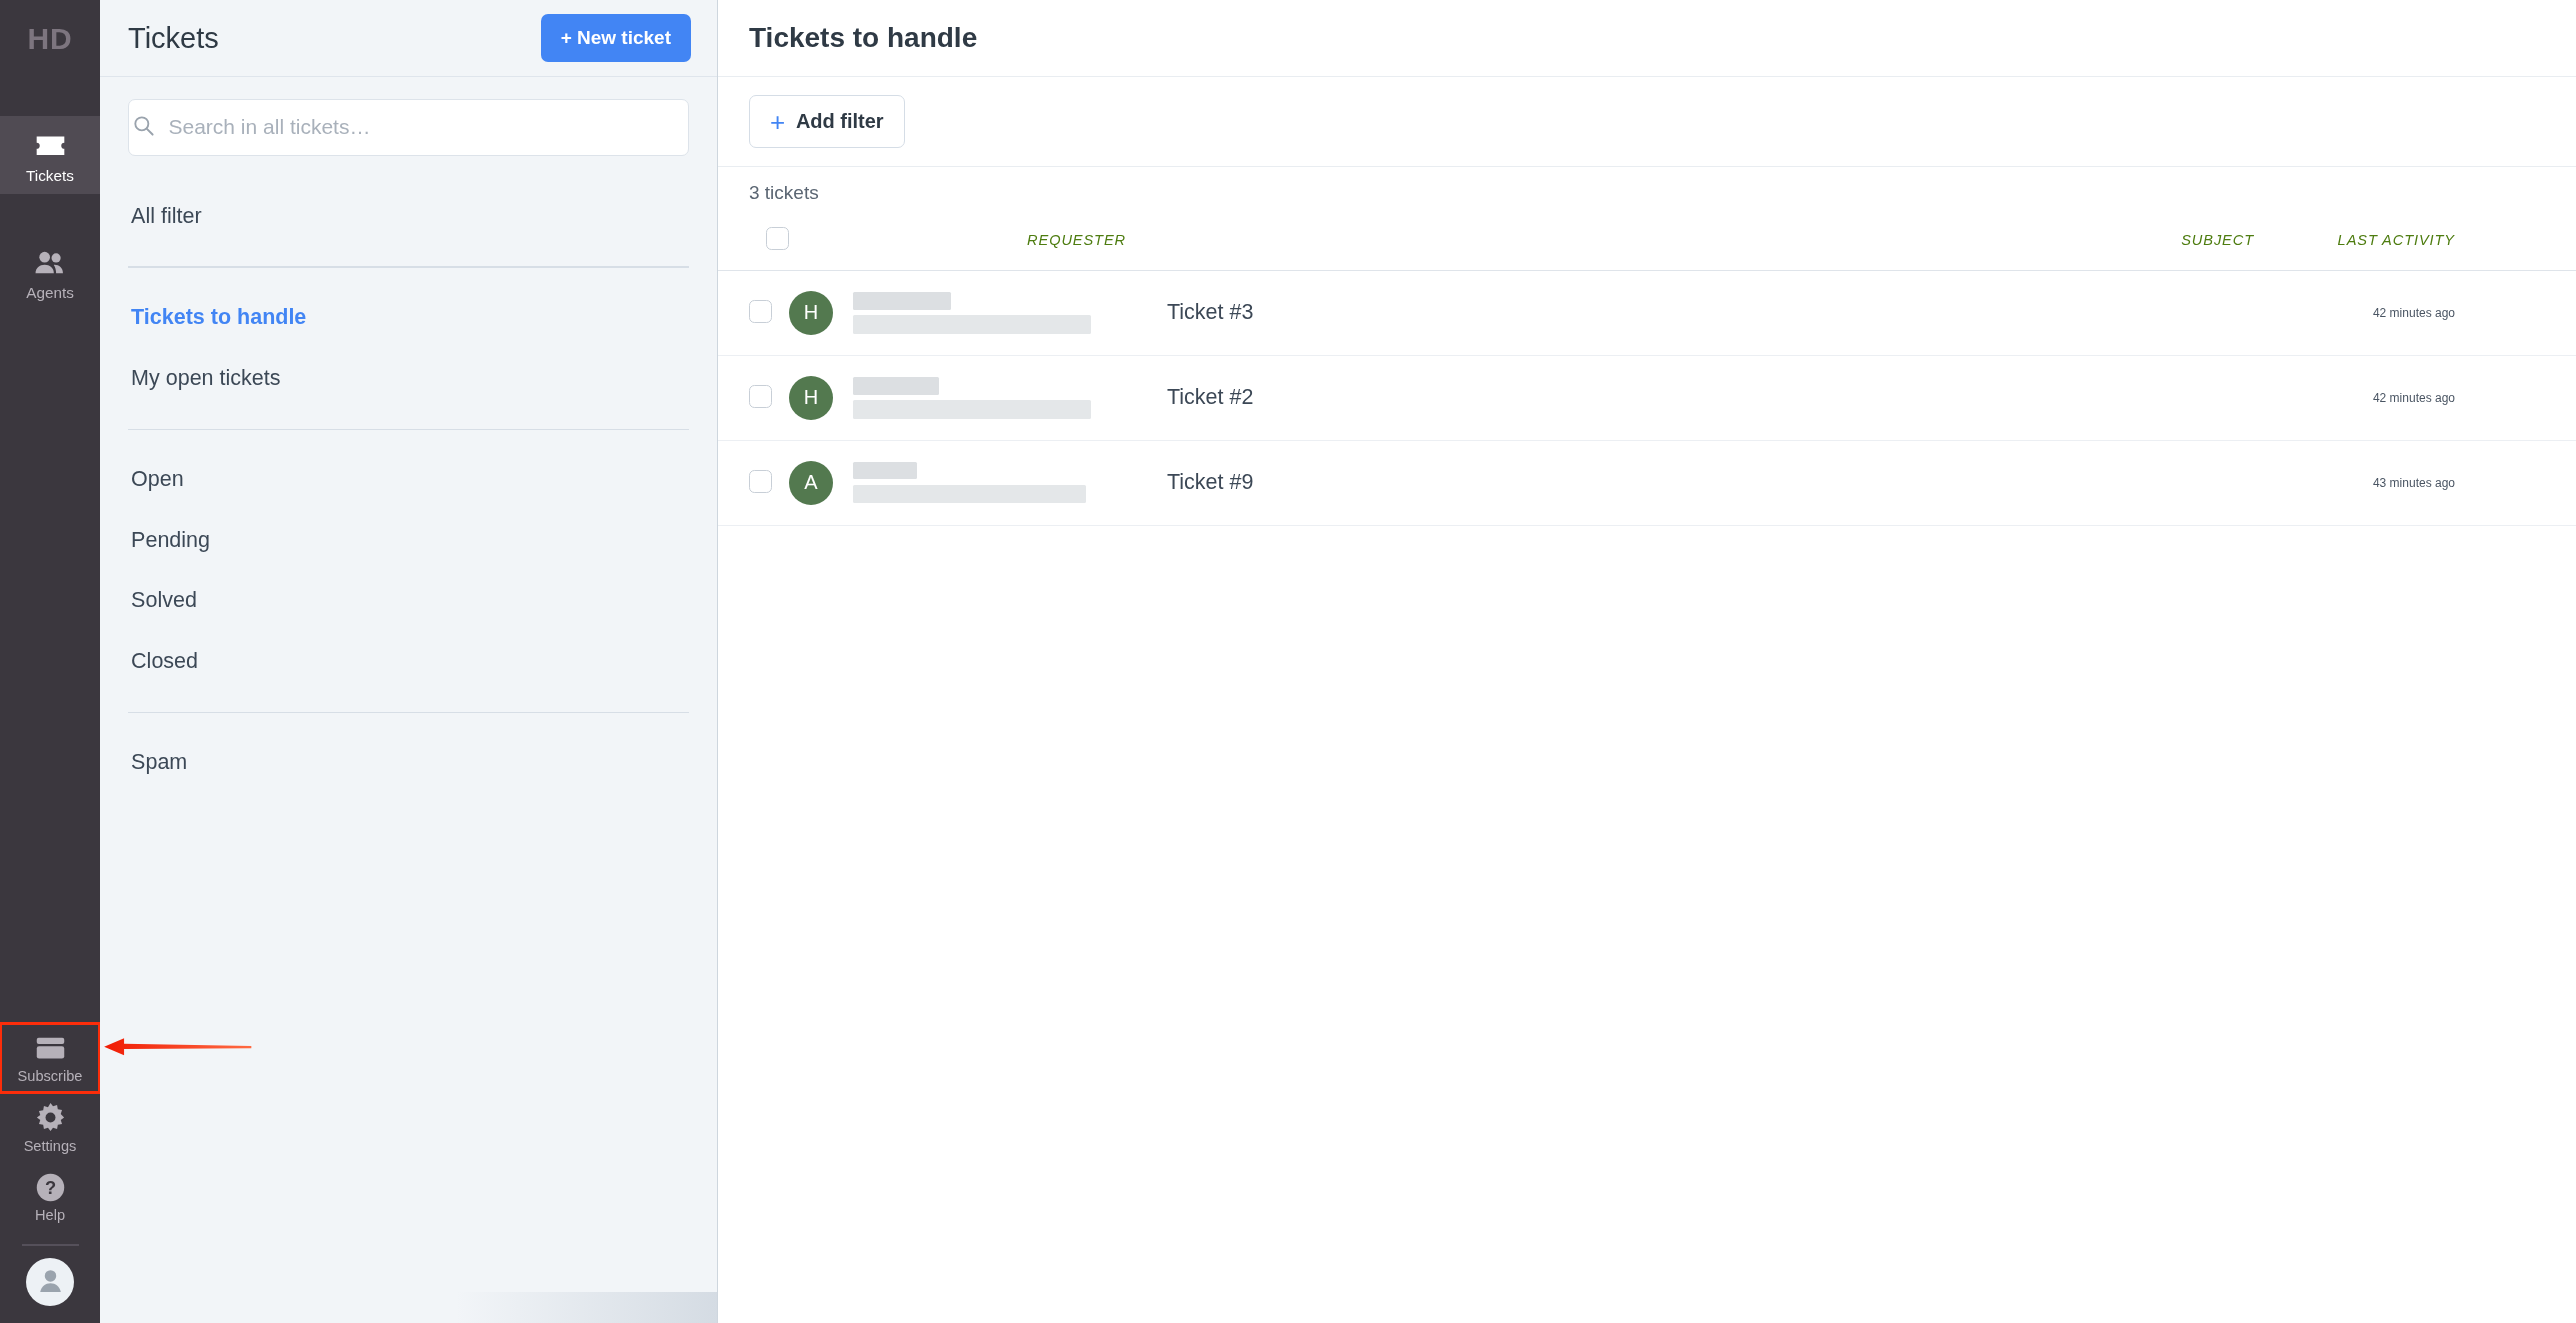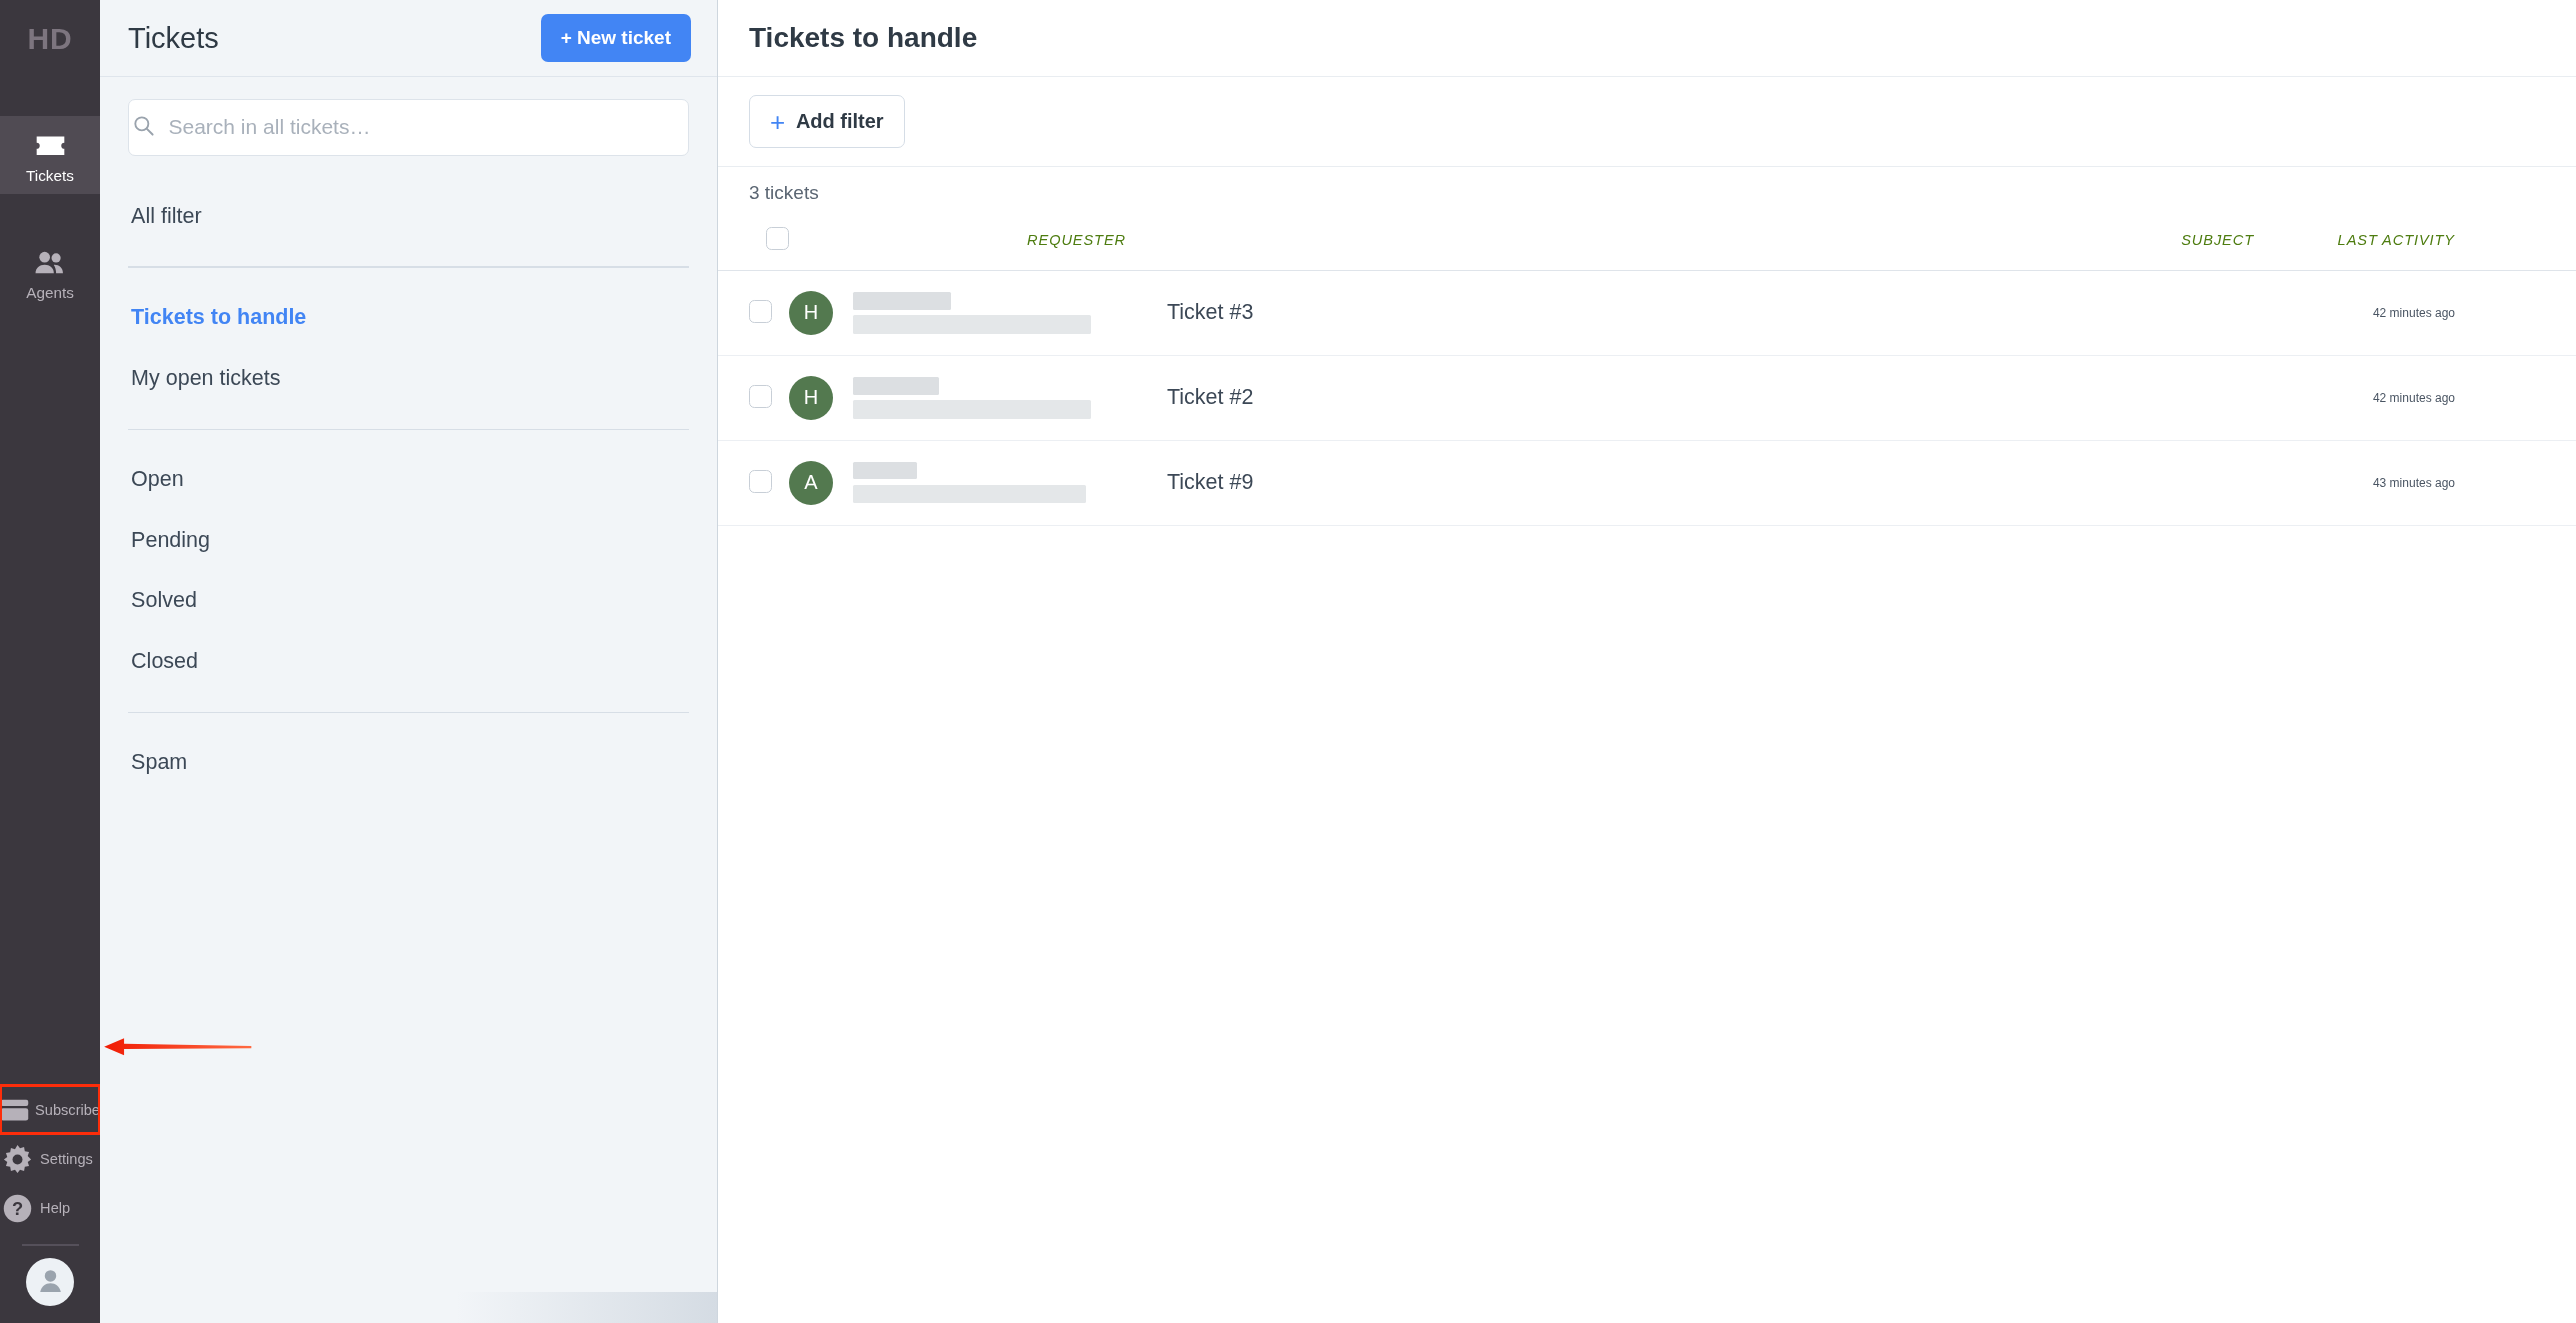--- a/index.html
+++ b/index.html
@@ -35,21 +35,21 @@
   .rail-icon { width: 34px; height: 29px; display:flex; align-items:center; justify-content:center; }
   .rail-icon svg { display: block; }
 
   .rail-bottom {
     position: absolute; left: 0; bottom: 0; width: 100px;
     display: flex; flex-direction: column; align-items: center;
     padding-bottom: 17px;
   }
   .rail-item-sub {
     width: 100px; padding: 10.7px 0 9.2px;
-    display: flex; flex-direction: row; align-items: center; gap: 6.1px;
+    display: flex; flex-direction: column; align-items: center; gap: 6.1px;
     cursor: pointer; position: relative;
   }
   .rail-item-sub .rail-label { font-size: 14.6px; }
   .highlighted { outline: 3.8px solid #fc2d0a; outline-offset: -2.3px; }
   .rail-divider { width: 57px; height: 1.5px; background: #55505a; margin: 12.3px 0 9.2px; }
   .avatar-rail {
     width: 48px; height: 48px; border-radius: 50%;
     background: #edf1f5; display: flex; align-items: center; justify-content: center;
     margin-top: 3.1px;
   }

